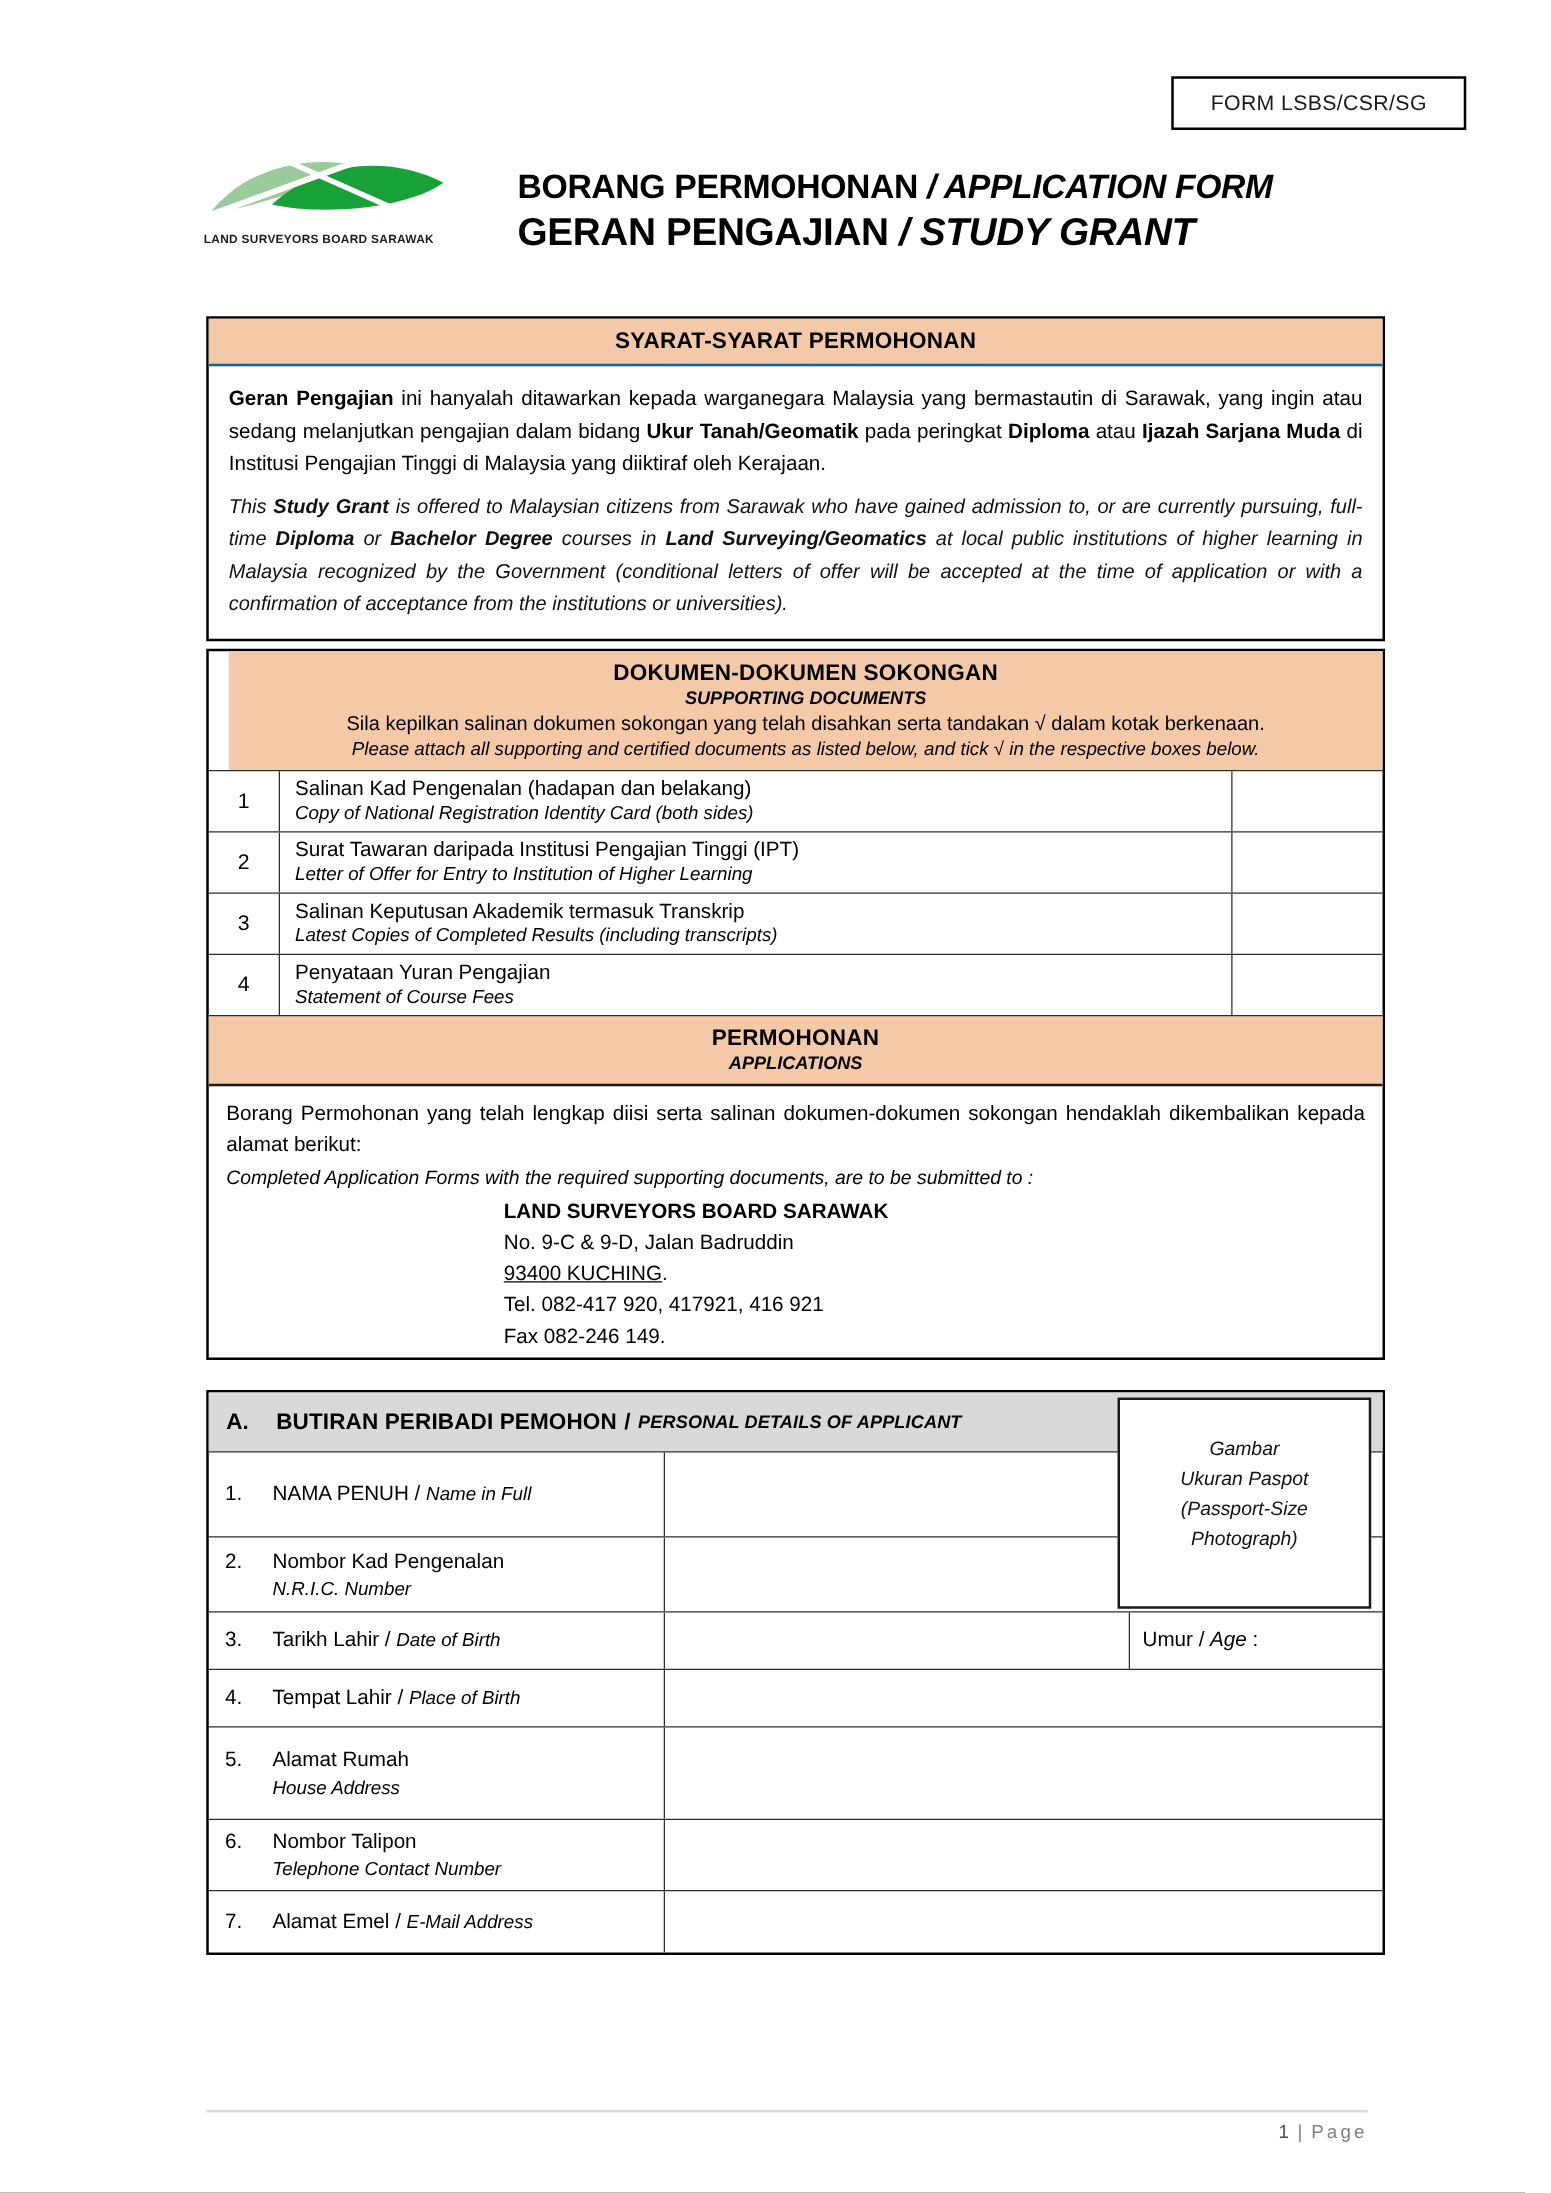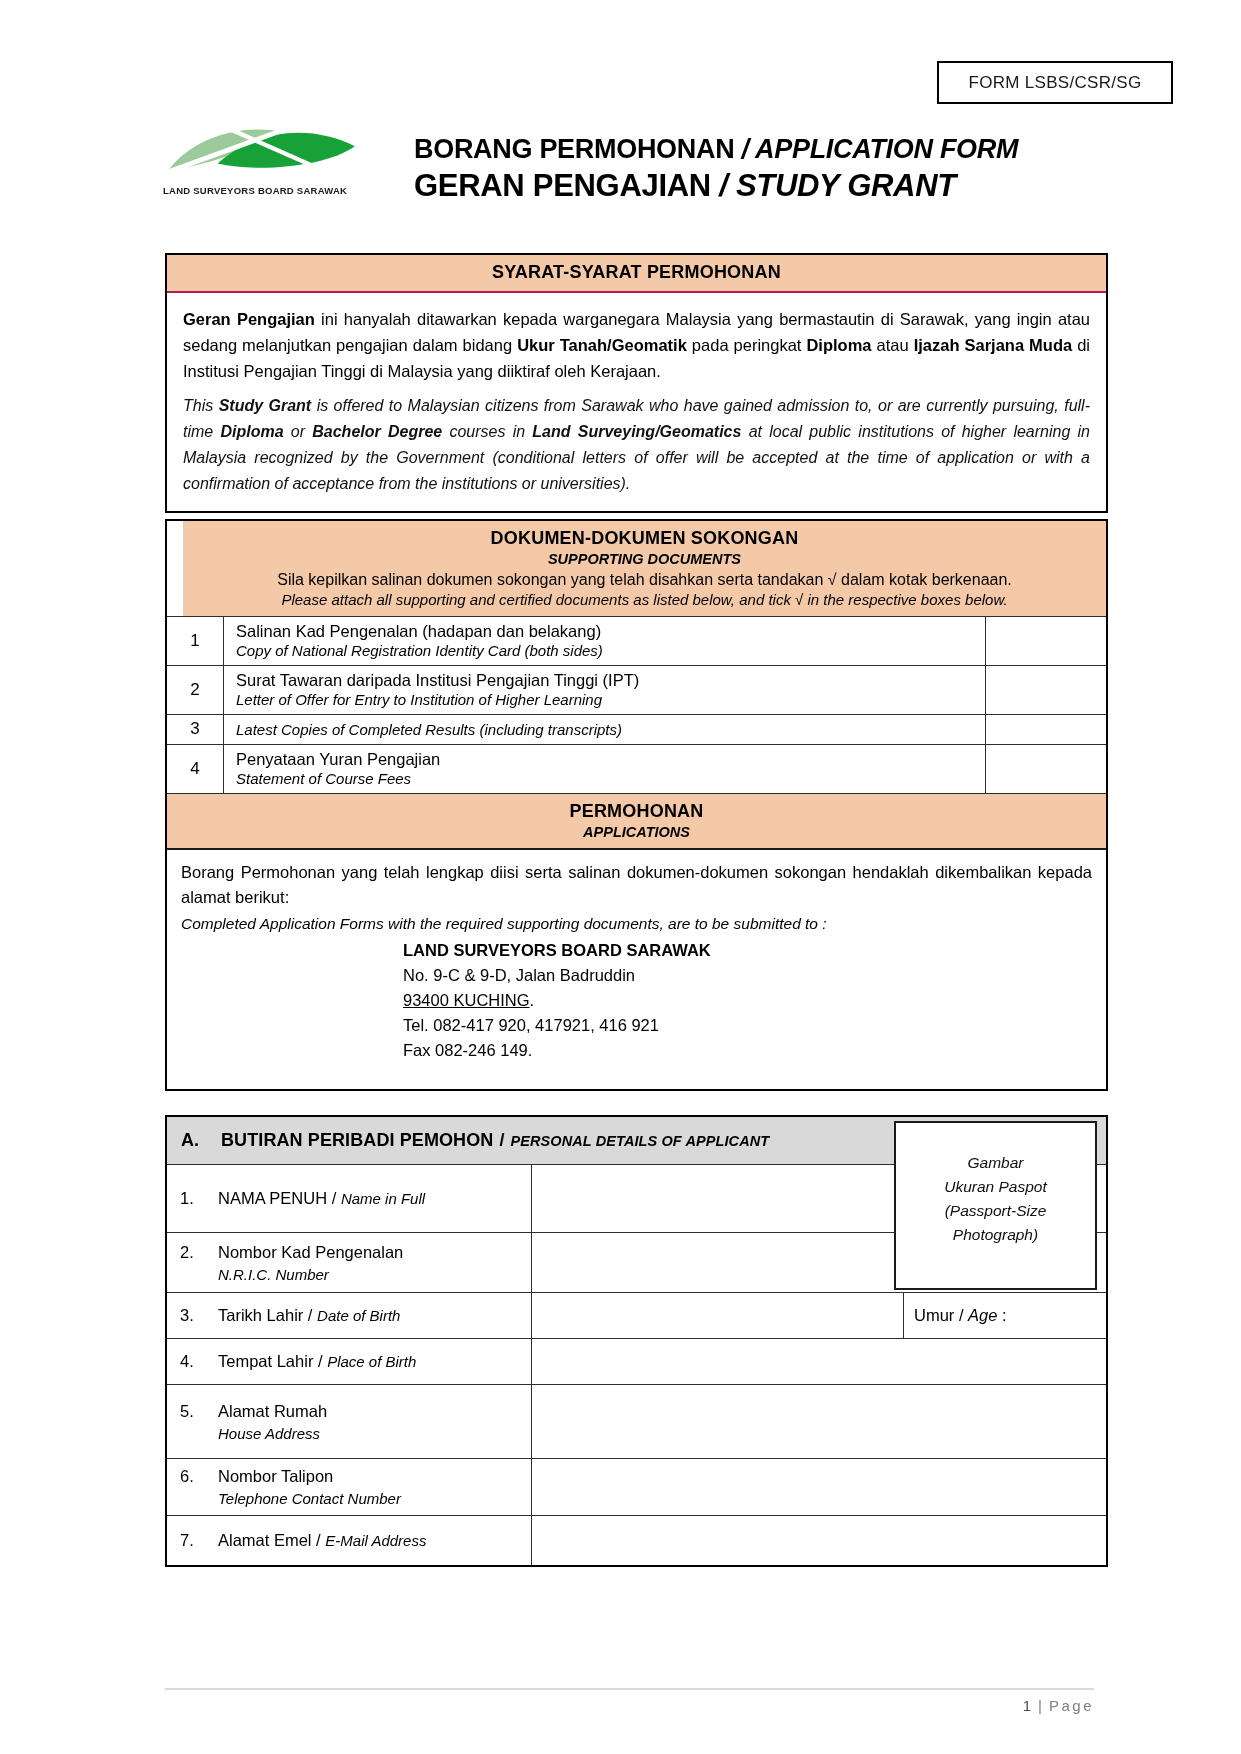--- a/index.html
+++ b/index.html
@@ -25,41 +25,41 @@
   .logo-caption { font-size:9.5px; font-weight:bold; letter-spacing:0.25px; color:#1c1c1c; margin-top:1px; white-space:nowrap; }
   .titles { position:absolute; left:414px; top:133px; }
   .title-line1 { font-size:27px; line-height:1.25; letter-spacing:-0.3px; }
   .title-line2 { font-size:31px; line-height:1.25; letter-spacing:-0.3px; }
 
   
   .content { position:absolute; left:165px; top:253px; width:943px; }
 
   .tbl { border:2px solid #000; background:#fff; }
   .peach { background:#F4C9A8; }
-  .sect-head { text-align:center; padding:7px 10px 8px; border-bottom:2px solid #be185d; }
+  .sect-head { text-align:center; padding:7px 10px 8px; border-bottom:2px solid #0369a1; }
   .sect-head .h-my { font-size:18px; font-weight:bold; letter-spacing:0.2px; }
   .sect-head .h-en { font-size:14.5px; font-weight:bold; font-style:italic; margin-top:2px; }
   .sect-head .note-my { font-size:16px; margin-top:4px; }
   .sect-head .note-en { font-size:15px; font-style:italic; margin-top:2px; }
 
   .cond-body { padding:13px 16px 14px; }
   .cond-body .p-my { font-size:16.5px; line-height:1.58; text-align:justify; }
   .cond-body .p-en { font-size:16px; font-style:italic; line-height:1.62; text-align:justify; margin-top:9px; color:#111; }
 
   .gap6 { height:6px; }
 
   .doc-row { display:flex; border-top:1.5px solid #2e2e2e; }
   .doc-num { width:57px; border-right:1.5px solid #2e2e2e; display:flex; align-items:center; justify-content:center; font-size:17px; }
   .doc-text { flex:1; padding:5px 12px 6px; }
   .doc-my { font-size:16.5px; }
   .doc-en { font-size:15px; font-style:italic; margin-top:1px; }
   .doc-tick { width:121px; border-left:1.5px solid #2e2e2e; }
 
   .perm-head { border-top:1.5px solid #2e2e2e; border-bottom:2px solid #1a1a1a; }
-  .app-body { padding:10px 14px 26px; }
+  .app-body { padding:10px 14px 4px; }
   .app-body .p-my { font-size:16.5px; line-height:1.55; text-align:justify; }
   .app-body .p-en { font-size:15.5px; font-style:italic; margin-top:4px; }
   .addr { margin-left:222px; margin-top:5px; font-size:16.5px; line-height:1.52; }
   .addr .addr-name { font-weight:bold; }
 
   
   .section-a { position:relative; margin-top:24px; border:2px solid #000; }
   .a-head { background:#D9D9D9; height:47px; display:flex; align-items:center; padding-left:14px; }
   .a-head .a-lab { font-weight:bold; font-size:18px; width:40px; }
   .a-head .a-ttl { font-weight:bold; font-size:18px; letter-spacing:0.1px; }
@@ -148,20 +148,21 @@
         <div class="doc-num">2</div>
         <div class="doc-text">
           <div class="doc-my">Surat Tawaran daripada Institusi Pengajian Tinggi (IPT)</div>
           <div class="doc-en">Letter of Offer for Entry to Institution of Higher Learning</div>
         </div>
         <div class="doc-tick"></div>
       </div>
       <div class="doc-row">
         <div class="doc-num">3</div>
         <div class="doc-text">
+          <div class="doc-my">Salinan Keputusan Akademik termasuk Transkrip</div>
           <div class="doc-en">Latest Copies of Completed Results (including transcripts)</div>
         </div>
         <div class="doc-tick"></div>
       </div>
       <div class="doc-row">
         <div class="doc-num">4</div>
         <div class="doc-text">
           <div class="doc-my">Penyataan Yuran Pengajian</div>
           <div class="doc-en">Statement of Course Fees</div>
         </div>

